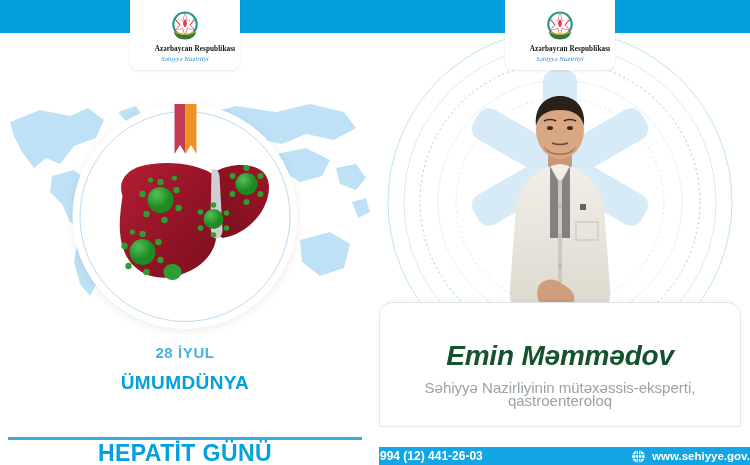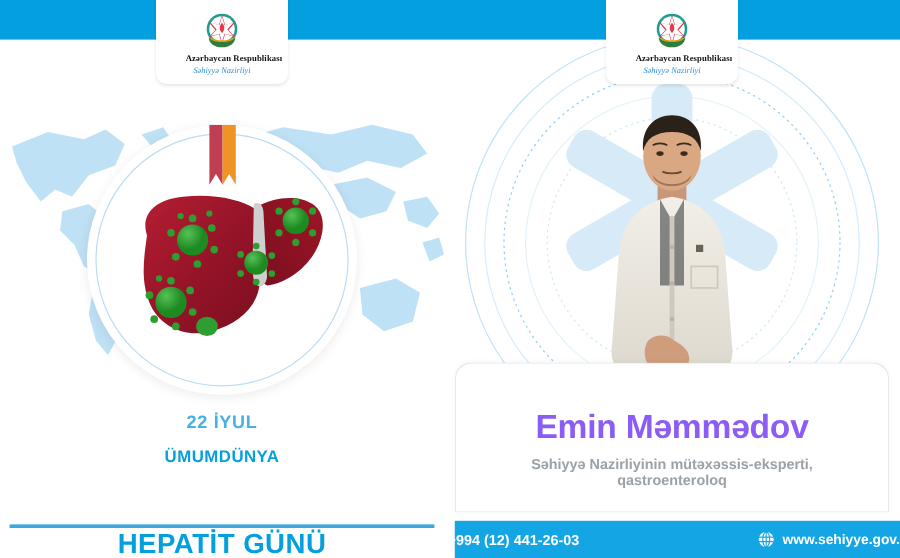--- a/index.html
+++ b/index.html
@@ -31,41 +31,41 @@
   .circle-plate { position:absolute; left:50%; top:104px; transform:translateX(-50%);
                   width:225px; height:225px; border-radius:50%; background:#fff;
                   box-shadow:0 2px 10px rgba(0,0,0,.08); z-index:2; }
   .circle-plate:after { content:""; position:absolute; inset:7px; border-radius:50%;
                         border:1px solid #bcdcf2; }
   #liver-art { position:absolute; left:50%; top:104px; transform:translateX(-50%);
                width:225px; height:225px; z-index:3; }
 
   .left-text { position:absolute; left:0; width:370px; text-align:center; z-index:4; }
   #l-date  { top:344px; font-size:15px; font-weight:700; color:#46b2e4; letter-spacing:.6px; }
-  #l-t1    { top:372px; font-size:14px; font-weight:700; color:#049FDF; letter-spacing:.4px; }
+  #l-t1    { top:372px; font-size:19px; font-weight:700; color:#049FDF; letter-spacing:.4px; }
   #l-t2    { top:399px; font-size:23px; font-weight:700; color:#049FDF; letter-spacing:.4px;margin-top:41px; }
   .rule { position:absolute; left:8px; width:354px; height:2.5px; background:#3CA7DF;
           top:437px; z-index:4; }
 
   
   #rings { position:absolute; top:22px; left:0; width:380px; height:330px; z-index:1; }
   #star  { position:absolute; top:62px; left:50%; transform:translateX(-50%);
            width:210px; height:210px; z-index:1; }
   #person{ position:absolute; top:88px; left:50%; transform:translateX(-50%);
            width:152px; height:230px; z-index:3; }
 
   .name-card { position:absolute; left:9px; top:302px; width:362px; height:125px;
                background:#fff; border:1px solid #e7eaec; border-top:1px solid #e0e4e6;
                border-radius:14px 14px 0 0; z-index:4; box-shadow:0 -1px 4px rgba(0,0,0,.03); }
   #r-name { position:absolute; top:37px; left:0; width:100%; text-align:center;
-            font-size:28px; font-weight:700; color:#8b5cf6; letter-spacing:-.2px; }
+            font-size:28px; font-weight:700; color:#14532d; letter-spacing:-.2px;font-style:italic; }
   #r-role { position:absolute; top:78px; left:0; width:100%; text-align:center;
-            font-size:12px; line-height:13px; color:#9aa2a8; padding:0 34px;font-weight:bold; }
-
-  .bottom-bar { position:absolute; left:9px; bottom:0; width:371px; height:31px;
+            font-size:15px; line-height:13px; color:#9aa2a8; padding:0 34px; }
+
+  .bottom-bar { position:absolute; left:9px; bottom:0; width:371px; height:18px;
                 background:#14A5E5; border-radius:0; z-index:5;
                 display:flex; align-items:center; }
   .bb-phone { font-size:12px; font-weight:700; color:#fff; margin-left:-6px; white-space:nowrap; }
   .bb-right { margin-left:auto; display:flex; align-items:center; gap:6px;
               margin-right:-12px; white-space:nowrap; }
   .bb-url { font-size:11.5px; font-weight:700; color:#fff; }
   .globe { width:15px; height:15px; flex:0 0 15px; }
 </style>
 </head>
 <body>
@@ -167,21 +167,21 @@
             <circle cx="86" cy="138" r="3.2"></circle>
           <circle cx="88" cy="156" r="3.2"></circle>
             <circle cx="74" cy="168" r="3.2"></circle>
           <circle cx="56" cy="162" r="3.2"></circle>
             <circle cx="52" cy="142" r="3.2"></circle>
           <circle cx="60" cy="128" r="2.6"></circle>
         </g>
       </g>
     </svg>
 
-    <div class="left-text" id="l-date">22 İYUL</div>
+    <div class="left-text" id="l-date">28 İYUL</div>
     <div class="left-text" id="l-t1">ÜMUMDÜNYA</div>
     <div class="left-text" id="l-t2">HEPATİT GÜNÜ</div>
     <div class="rule"></div>
 
     <div class="logo-card">
       <svg class="logo-emblem" viewBox="0 0 40 40">
         <circle cx="20" cy="19" r="15" fill="#1f9c8e"></circle>
         <circle cx="20" cy="19" r="12.5" fill="#ffffff"></circle>
         <g fill="#e23b4e">
           <path d="M20 5 L23 15 L33 12.5 L26.5 20 L33 27 L23 24 L20 34 L17 24 L7 27 L13.5 20 L7 12.5 L17 15 Z"></path>

